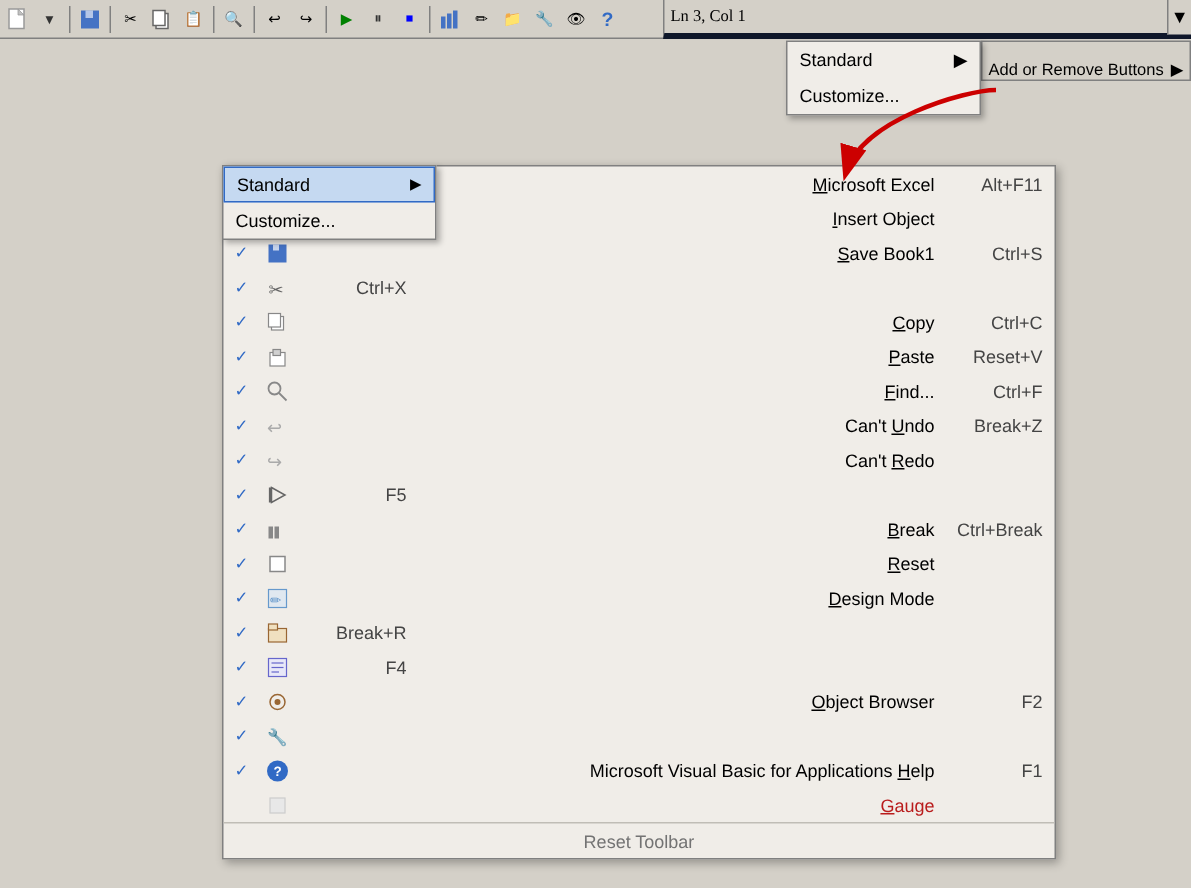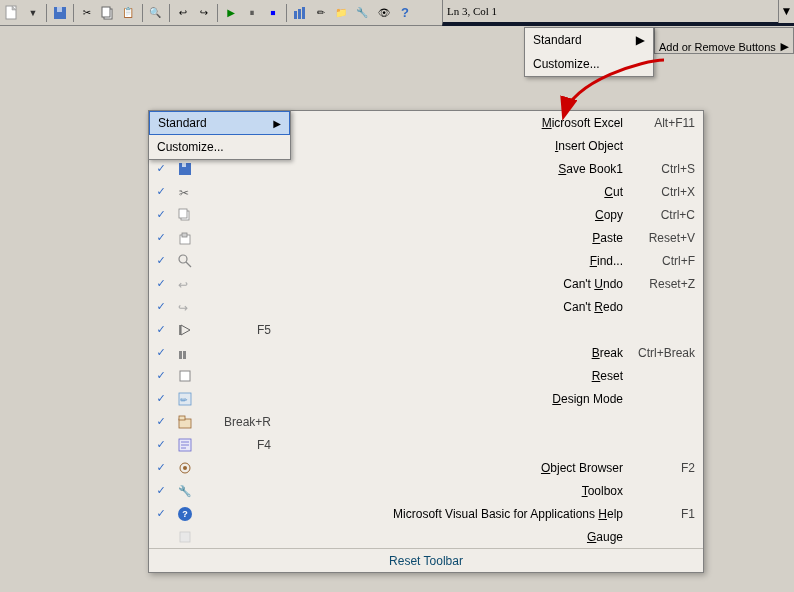--- a/index.html
+++ b/index.html
@@ -178,21 +178,21 @@
     }
 
     .menu-footer {
       height: 24px;
       display: flex;
       align-items: center;
       justify-content: center;
       cursor: pointer;
       border-top: 1px solid #c0bdb6;
       font-size: 12px;
-      color: #0c4a6e;
+      color: #737373;
     }
 
     
     .standard-submenu {
       position: absolute;
       top: 110px;
       left: 148px;
       width: 143px;
       background: #f0ede8;
       border: 1px solid #808080;
@@ -345,21 +345,20 @@
       <span class="menu-item-label"><u>S</u>ave Book1</span>
       <span class="menu-item-shortcut">Ctrl+S</span>
     </div>
     <div class="menu-item">
       <span class="menu-item-check">✓</span>
       <span class="menu-item-icon">
         <svg width="14" height="14" viewBox="0 0 14 14">
           <text x="1" y="12" font-size="12" fill="#666">✂</text>
         </svg>
       </span>
-      <span class="menu-item-label"><u>C</u>ut</span>
       <span class="menu-item-shortcut">Ctrl+X</span>
     </div>
     <div class="menu-item">
       <span class="menu-item-check">✓</span>
       <span class="menu-item-icon">
         <svg width="14" height="14">
           <rect x="3" y="3" width="8" height="9" fill="white" stroke="#888" stroke-width="0.8"></rect>
           <rect x="1" y="1" width="8" height="9" fill="white" stroke="#888" stroke-width="0.8"></rect>
         </svg>
       </span>
@@ -389,21 +388,21 @@
       <span class="menu-item-shortcut">Ctrl+F</span>
     </div>
     <div class="menu-item">
       <span class="menu-item-check">✓</span>
       <span class="menu-item-icon">
         <svg width="14" height="14">
           <text x="0" y="12" font-size="12" fill="#aaa">↩</text>
         </svg>
       </span>
       <span class="menu-item-label">Can't <u>U</u>ndo</span>
-      <span class="menu-item-shortcut">Reset+Z</span>
+      <span class="menu-item-shortcut">Break+Z</span>
     </div>
     <div class="menu-item">
       <span class="menu-item-check">✓</span>
       <span class="menu-item-icon">
         <svg width="14" height="14">
           <text x="0" y="12" font-size="12" fill="#aaa">↪</text>
         </svg>
       </span>
       <span class="menu-item-label">Can't <u>R</u>edo</span>
       <span class="menu-item-shortcut"></span>
@@ -483,39 +482,38 @@
       <span class="menu-item-label"><u>O</u>bject Browser</span>
       <span class="menu-item-shortcut">F2</span>
     </div>
     <div class="menu-item">
       <span class="menu-item-check">✓</span>
       <span class="menu-item-icon">
         <svg width="14" height="14">
           <text x="0" y="11" font-size="11" fill="#888">🔧</text>
         </svg>
       </span>
-      <span class="menu-item-label"><u>T</u>oolbox</span>
       <span class="menu-item-shortcut"></span>
     </div>
     <div class="menu-item">
       <span class="menu-item-check">✓</span>
       <span class="menu-item-icon">
         <span style="background:#316ac5;color:white;border-radius:50%;width:14px;height:14px;display:inline-flex;align-items:center;justify-content:center;font-size:9px;font-weight:bold;">?</span>
       </span>
       <span class="menu-item-label">Microsoft Visual Basic for Applications <u>H</u>elp</span>
       <span class="menu-item-shortcut">F1</span>
     </div>
     <div class="menu-item">
       <span class="menu-item-check gray"></span>
       <span class="menu-item-icon">
         <svg width="14" height="14">
           <rect x="2" y="2" width="10" height="10" fill="#e8e8e8" stroke="#ccc" stroke-width="0.8"></rect>
         </svg>
       </span>
-      <span class="menu-item-label" style="color: #000000;"><u>G</u>auge</span>
+      <span class="menu-item-label" style="color: #b91c1c;"><u>G</u>auge</span>
       <span class="menu-item-shortcut"></span>
     </div>
     <div class="menu-footer">Reset Toolbar</div>
   </div>
 
 <svg class="arrow-annotation" viewBox="0 0 120 80" xmlns="http://www.w3.org/2000/svg">
   <defs>
     <marker id="arrowhead" markerWidth="8" markerHeight="8" refX="6" refY="3" orient="auto">
       <polygon points="0 0, 8 3, 0 6" fill="#cc0000"></polygon>
     </marker>

